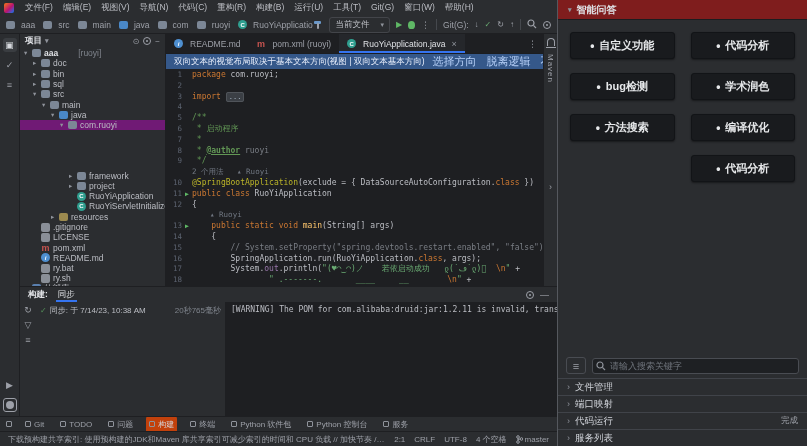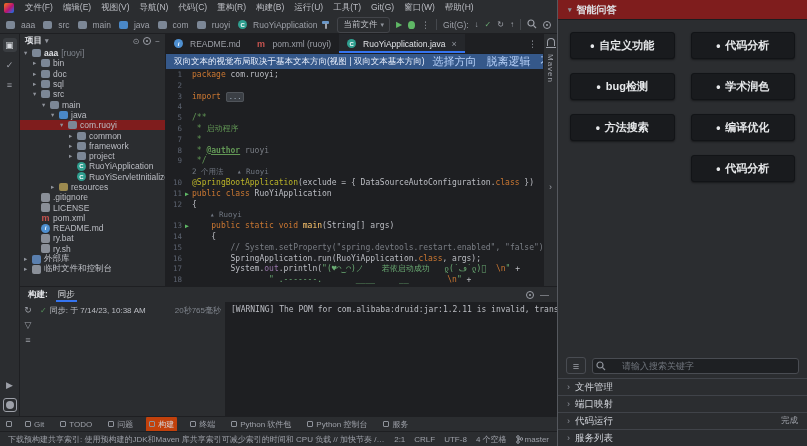--- a/index.html
+++ b/index.html
@@ -9,21 +9,21 @@
 
 .menubar{height:16px;display:flex;align-items:center;padding:0 4px;flex:none}
 .logo{width:10px;height:10px;border-radius:2px;background:linear-gradient(135deg,#f97a12,#b91372 55%,#087cfa);margin-right:6px;flex:none}
 .menu-items{display:flex;overflow:hidden}
 .menu-item{padding:0 5px;font-size:8.5px;color:#bcbec4;white-space:nowrap}
 
 .toolbar{height:18px;display:flex;align-items:center;padding:0 6px;border-bottom:1px solid #1e1f22;flex:none}
 .crumbs{display:flex;align-items:center;gap:8px;overflow:hidden}
 .crumb{display:flex;align-items:center;gap:3px;font-size:8.5px;color:#9da0a8;white-space:nowrap}
 .tb-right{margin-left:auto;display:flex;align-items:center;gap:6px;flex:none}
-.runcfg{display:flex;align-items:center;gap:3px;padding:1px 5px;border:1px solid #43454a;border-radius:3px;color:#bcbec4;font-size:8.5px;white-space:nowrap}
+.runcfg{display:flex;align-items:center;gap:11px;padding:1px 5px;border:1px solid #43454a;border-radius:3px;color:#bcbec4;font-size:8.5px;white-space:nowrap}
 .chev{color:#8f939b;font-size:7px}
 .play{color:#5fb865;font-size:8px}
 .bug{width:7px;height:8px;background:#5fb865;border-radius:50% 50% 45% 45%;display:inline-block}
 .more{color:#9da0a8;font-size:9px}
 .vsep{width:1px;height:11px;background:#45484d}
 .gitlabel{color:#9da0a8;font-size:8.5px;white-space:nowrap}
 .gitact{color:#9da0a8;font-size:8px}
 .gitact.green{color:#6aab73}
 .hammer{width:10px;height:10px;position:relative;display:inline-block}
 .hammer::before{content:"";position:absolute;top:1px;left:1px;width:7px;height:3px;background:#6997c9;border-radius:1px}
@@ -38,24 +38,24 @@
 .ab-bottom{margin-top:auto;display:flex;flex-direction:column;gap:6px;align-items:center}
 .center{display:flex;flex-direction:column;width:537px}
 .main-row{display:flex;height:252px;flex:none}
 
 .project-panel{width:146px;border-right:1px solid #1e1f22;display:flex;flex-direction:column;flex:none;overflow:hidden}
 .proj-header{height:14px;display:flex;align-items:center;gap:4px;padding:0 5px;flex:none}
 .proj-title{display:flex;align-items:center;gap:3px;font-size:8.5px;color:#dfe1e5;font-weight:bold}
 .proj-icons{margin-left:auto;display:flex;align-items:center;gap:4px;color:#9da0a8;font-size:8px}
 .tree{flex:1;overflow:hidden}
 .trow{display:flex;align-items:center;height:10.3px;white-space:nowrap;font-size:8.5px;color:#bcbec4}
-.trow.sel{background:#7f1d1d}
+.trow.sel{background:#701a75}
 .arrow{width:8px;flex:none;font-size:6.5px;color:#8f939b}
 .tlabel.bold{font-weight:bold;color:#dfe1e5}
-.thint{color:#7f848c;margin-left:3px}
+.thint{color:#7f848c;margin-left:20px}
 .fic{width:9px;height:9px;border-radius:2px;display:inline-flex;align-items:center;justify-content:center;font-size:6px;font-weight:bold;color:#fff;flex:none;margin-right:3px}
 .fic.folder{background:#7c8796;height:8px}
 .fic.src-folder{background:#4a88c7;height:8px}
 .fic.package{background:#7c8796;height:8px}
 .fic.res-folder{background:#9c8a4f;height:8px}
 .fic.class{background:#2f9e8f;border-radius:50%}
 .fic.maven{background:transparent;color:#c75450;font-size:9px}
 .fic.readme{background:#4e8fd0;border-radius:50%;font-style:italic}
 .fic.file{background:#8a8f98}
 .fic.lib{background:#5a7fae}
@@ -116,21 +116,21 @@
 .as-header{height:20px;display:flex;align-items:center;gap:5px;padding:0 10px;background:#7f1d1d;border-bottom:1px solid #1b1d20;color:#dfe1e5;font-size:10px;font-weight:bold;flex:none}
 .as-cards{display:grid;grid-template-columns:1fr 1fr;gap:14px 16px;padding:12px 12px 6px;flex:none}
 .as-card{height:27px;background:#191b1e;border:1px solid #121417;border-radius:3px;box-shadow:0 1px 2px rgba(0,0,0,.45);display:flex;align-items:center;justify-content:center;gap:5px;color:#e6e8ea;font-size:11px;font-weight:bold;white-space:nowrap}
 .as-card.empty{visibility:hidden}
 .bullet{font-size:12px;line-height:0}
 .as-chat{flex:1}
 .as-search{display:flex;align-items:center;gap:6px;padding:4px 8px;flex:none}
 .hamburger{width:20px;height:17px;border:1px solid #494c52;border-radius:3px;display:flex;align-items:center;justify-content:center;color:#9da0a8;font-size:11px;flex:none}
 .as-input-wrap{position:relative;flex:1}
 .as-input-wrap svg{position:absolute;left:4px;top:3px}
-.as-input{width:100%;height:16px;background:#1e2023;border:1px solid #494c52;border-radius:3px;color:#cfd2d8;font-size:9px;padding:0 4px 0 29px;font-family:"Liberation Sans",sans-serif}
+.as-input{width:100%;height:16px;background:#1e2023;border:1px solid #494c52;border-radius:3px;color:#cfd2d8;font-size:9px;padding:0 4px 0 17px;font-family:"Liberation Sans",sans-serif}
 .as-input::placeholder{color:#6f747c}
 .as-sections{flex:none}
 .as-section{height:17px;display:flex;align-items:center;gap:5px;padding:0 9px;border-top:1px solid #404349;color:#d0d3d9;font-size:9.5px}
 .sec-chev{color:#8f939b;font-size:9px}
 .sec-status{margin-left:auto;color:#9da0a8;font-size:8.5px}
 </style>
 </head>
 <body>
 
 <div class="app">
@@ -238,26 +238,26 @@
             <div class="tree" id="tree">
                 <div class="trow" style="padding-left: 4px;">
                   <span class="arrow">▾</span>
                   <span class="fic folder"></span>
                   <span class="tlabel bold">aaa</span>
                   <span class="thint">[ruoyi]</span>
                 </div>
                 <div class="trow" style="padding-left: 13px;">
                   <span class="arrow">▸</span>
                   <span class="fic folder"></span>
+                  <span class="tlabel">doc</span>
+                </div>
+                <div class="trow" style="padding-left: 13px;">
+                  <span class="arrow">▸</span>
+                  <span class="fic folder"></span>
                   <span class="tlabel">bin</span>
-                </div>
-                <div class="trow" style="padding-left: 13px;">
-                  <span class="arrow">▸</span>
-                  <span class="fic folder"></span>
-                  <span class="tlabel">doc</span>
                 </div>
                 <div class="trow" style="padding-left: 13px;">
                   <span class="arrow">▸</span>
                   <span class="fic folder"></span>
                   <span class="tlabel">sql</span>
                 </div>
                 <div class="trow" style="padding-left: 13px;">
                   <span class="arrow">▾</span>
                   <span class="fic folder"></span>
                   <span class="tlabel">src</span>
@@ -270,26 +270,21 @@
                 <div class="trow" style="padding-left: 31px;">
                   <span class="arrow">▾</span>
                   <span class="fic src-folder"></span>
                   <span class="tlabel">java</span>
                 </div>
                 <div class="trow sel" style="padding-left: 40px;">
                   <span class="arrow">▾</span>
                   <span class="fic package"></span>
                   <span class="tlabel">com.ruoyi</span>
                 </div>
-                <div class="trow" style="padding-left: 49px;">
-                  <span class="arrow">▸</span>
-                  <span class="fic package"></span>
-                  <span class="tlabel">common</span>
-                </div>
-                <div class="trow" style="padding-left: 49px;">
+                <div class="trow" style="padding-left: 49px; margin-top: 40px;">
                   <span class="arrow">▸</span>
                   <span class="fic package"></span>
                   <span class="tlabel">framework</span>
                 </div>
                 <div class="trow" style="padding-left: 49px;">
                   <span class="arrow">▸</span>
                   <span class="fic package"></span>
                   <span class="tlabel">project</span>
                 </div>
                 <div class="trow" style="padding-left: 49px;">

